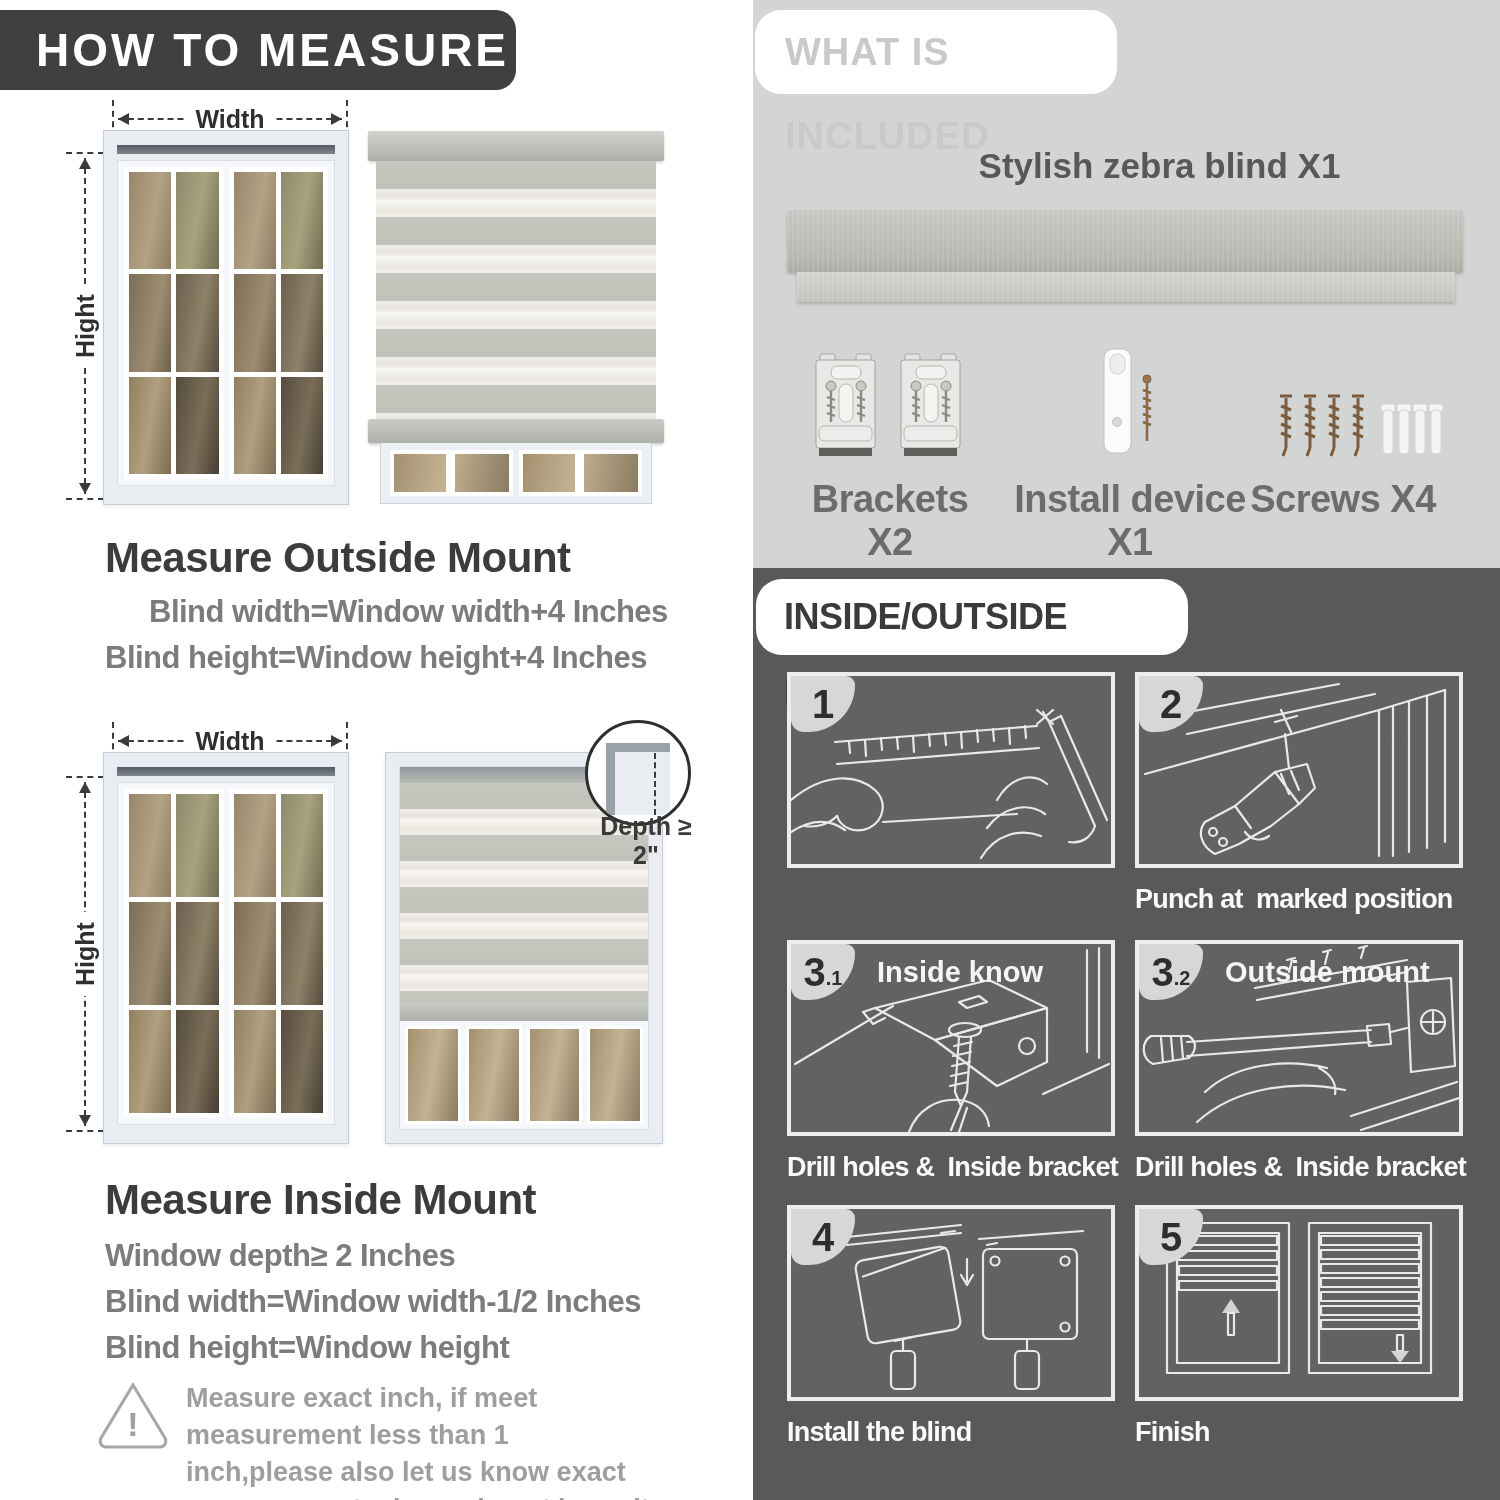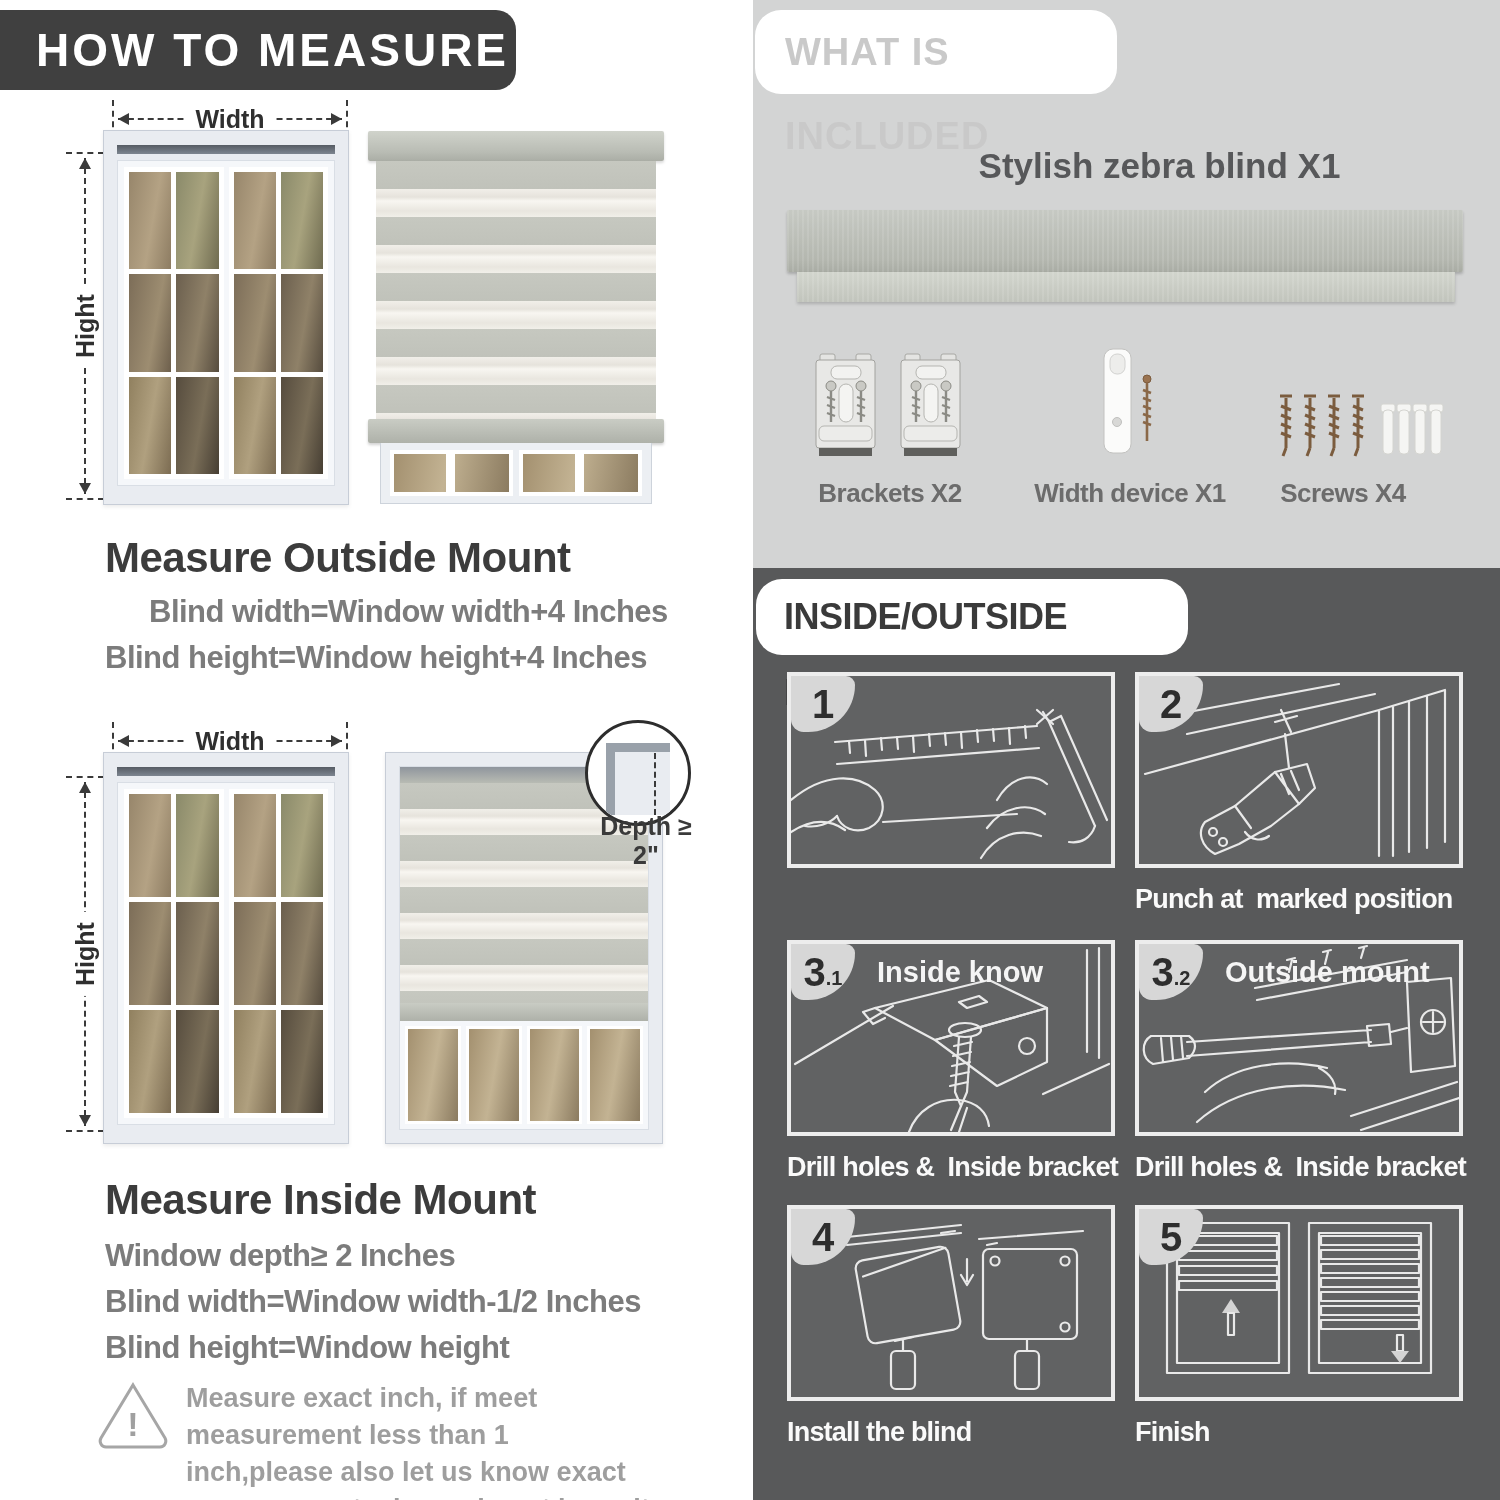--- a/index.html
+++ b/index.html
@@ -85,21 +85,21 @@
                color:#3a3a3a;font-size:36px;letter-spacing:-0.5px;}
   .blind-label{left:753px;top:146px;width:747px;text-align:center;font-weight:700;font-size:35px;color:#57585a;padding-left:33px;}
 
   .rail-main{left:787px;top:210px;width:676px;height:62px;border-radius:2px;
       background:repeating-linear-gradient(90deg,rgba(255,255,255,.10) 0 2px,rgba(0,0,0,0) 2px 5px),
                  linear-gradient(180deg,#c6c9c3,#b4b7af 80%,#a9aca4);box-shadow:0 2px 3px rgba(0,0,0,.2);}
   .rail-sub{left:797px;top:272px;width:658px;height:30px;
       background:repeating-linear-gradient(90deg,rgba(255,255,255,.10) 0 2px,rgba(0,0,0,0) 2px 5px),
                  linear-gradient(180deg,#d2d5cd,#c1c4bc);box-shadow:0 2px 3px rgba(0,0,0,.18);}
 
-  .item-label{font-weight:700;font-size:26px;color:#6c6c6c;text-align:center;letter-spacing:-0.5px;}
+  .item-label{font-weight:700;font-size:38px;color:#6c6c6c;text-align:center;letter-spacing:-0.5px;}
 
   
   .panel{width:328px;height:196px;background:#616263;border:4px solid #ededed;box-sizing:border-box;}
   .badge{position:absolute;top:0;left:0;width:64px;height:56px;background:#d7d7d7;
          border-radius:0 10px 52px 14px;color:#2e2e2e;display:flex;align-items:center;justify-content:center;}
   .badge .n{font-weight:700;font-size:40px;line-height:1;}
   .badge .sfx{font-weight:700;font-size:20px;margin-top:12px;}
   .inner-label{position:absolute;left:86px;top:12px;color:#f5f5f5;font-weight:700;font-size:29px;white-space:pre-wrap;}
   .caption{position:absolute;width:345px;color:#fafafa;font-weight:700;font-size:27px;letter-spacing:-0.8px;white-space:pre-wrap;}
   .art{position:absolute;left:0;top:0;}
@@ -297,21 +297,21 @@
       <rect x="129" y="14" width="14" height="8" rx="2"></rect>
         <rect x="131" y="20" width="10" height="44" rx="4"></rect>
       <rect x="145" y="14" width="14" height="8" rx="2"></rect>
         <rect x="147" y="20" width="10" height="44" rx="4"></rect>
       <rect x="161" y="14" width="14" height="8" rx="2"></rect>
         <rect x="163" y="20" width="10" height="44" rx="4"></rect>
     </g>
   </svg>
 
   <div class="abs item-label" style="left:790px;top:478px;width:200px;">Brackets X2</div>
-  <div class="abs item-label" style="left:1008px;top:478px;width:244px;">Width device X1</div>
+  <div class="abs item-label" style="left:1008px;top:478px;width:244px;">Install device X1</div>
   <div class="abs item-label" style="left:1243px;top:478px;width:200px;">Screws X4</div>
 
   <div class="abs wh-header mount-header">INSIDE/OUTSIDE MOUNT</div>
 
   <div class="abs panel" style="left:787px;top:672px;">
     <svg class="art" width="320" height="188" viewBox="0 0 320 188">
       <path d="M44,66 L246,50 M46,88 L248,72"></path>
       <path d="M58,65 l1,12 M74,64 l1,16 M90,62 l1,12 M106,61 l1,12 M122,60 l1,16 M138,58 l1,12 M154,57 l1,12 M170,56 l1,16 M186,54 l1,12 M202,53 l1,12 M218,52 l1,16 M234,50 l1,12"></path>
       <path d="M246,34 l16,14 M262,34 l-16,14"></path>
       <path d="M0,124 C34,96 66,98 84,114 C96,125 94,144 78,152 C64,158 50,152 46,140"></path>

